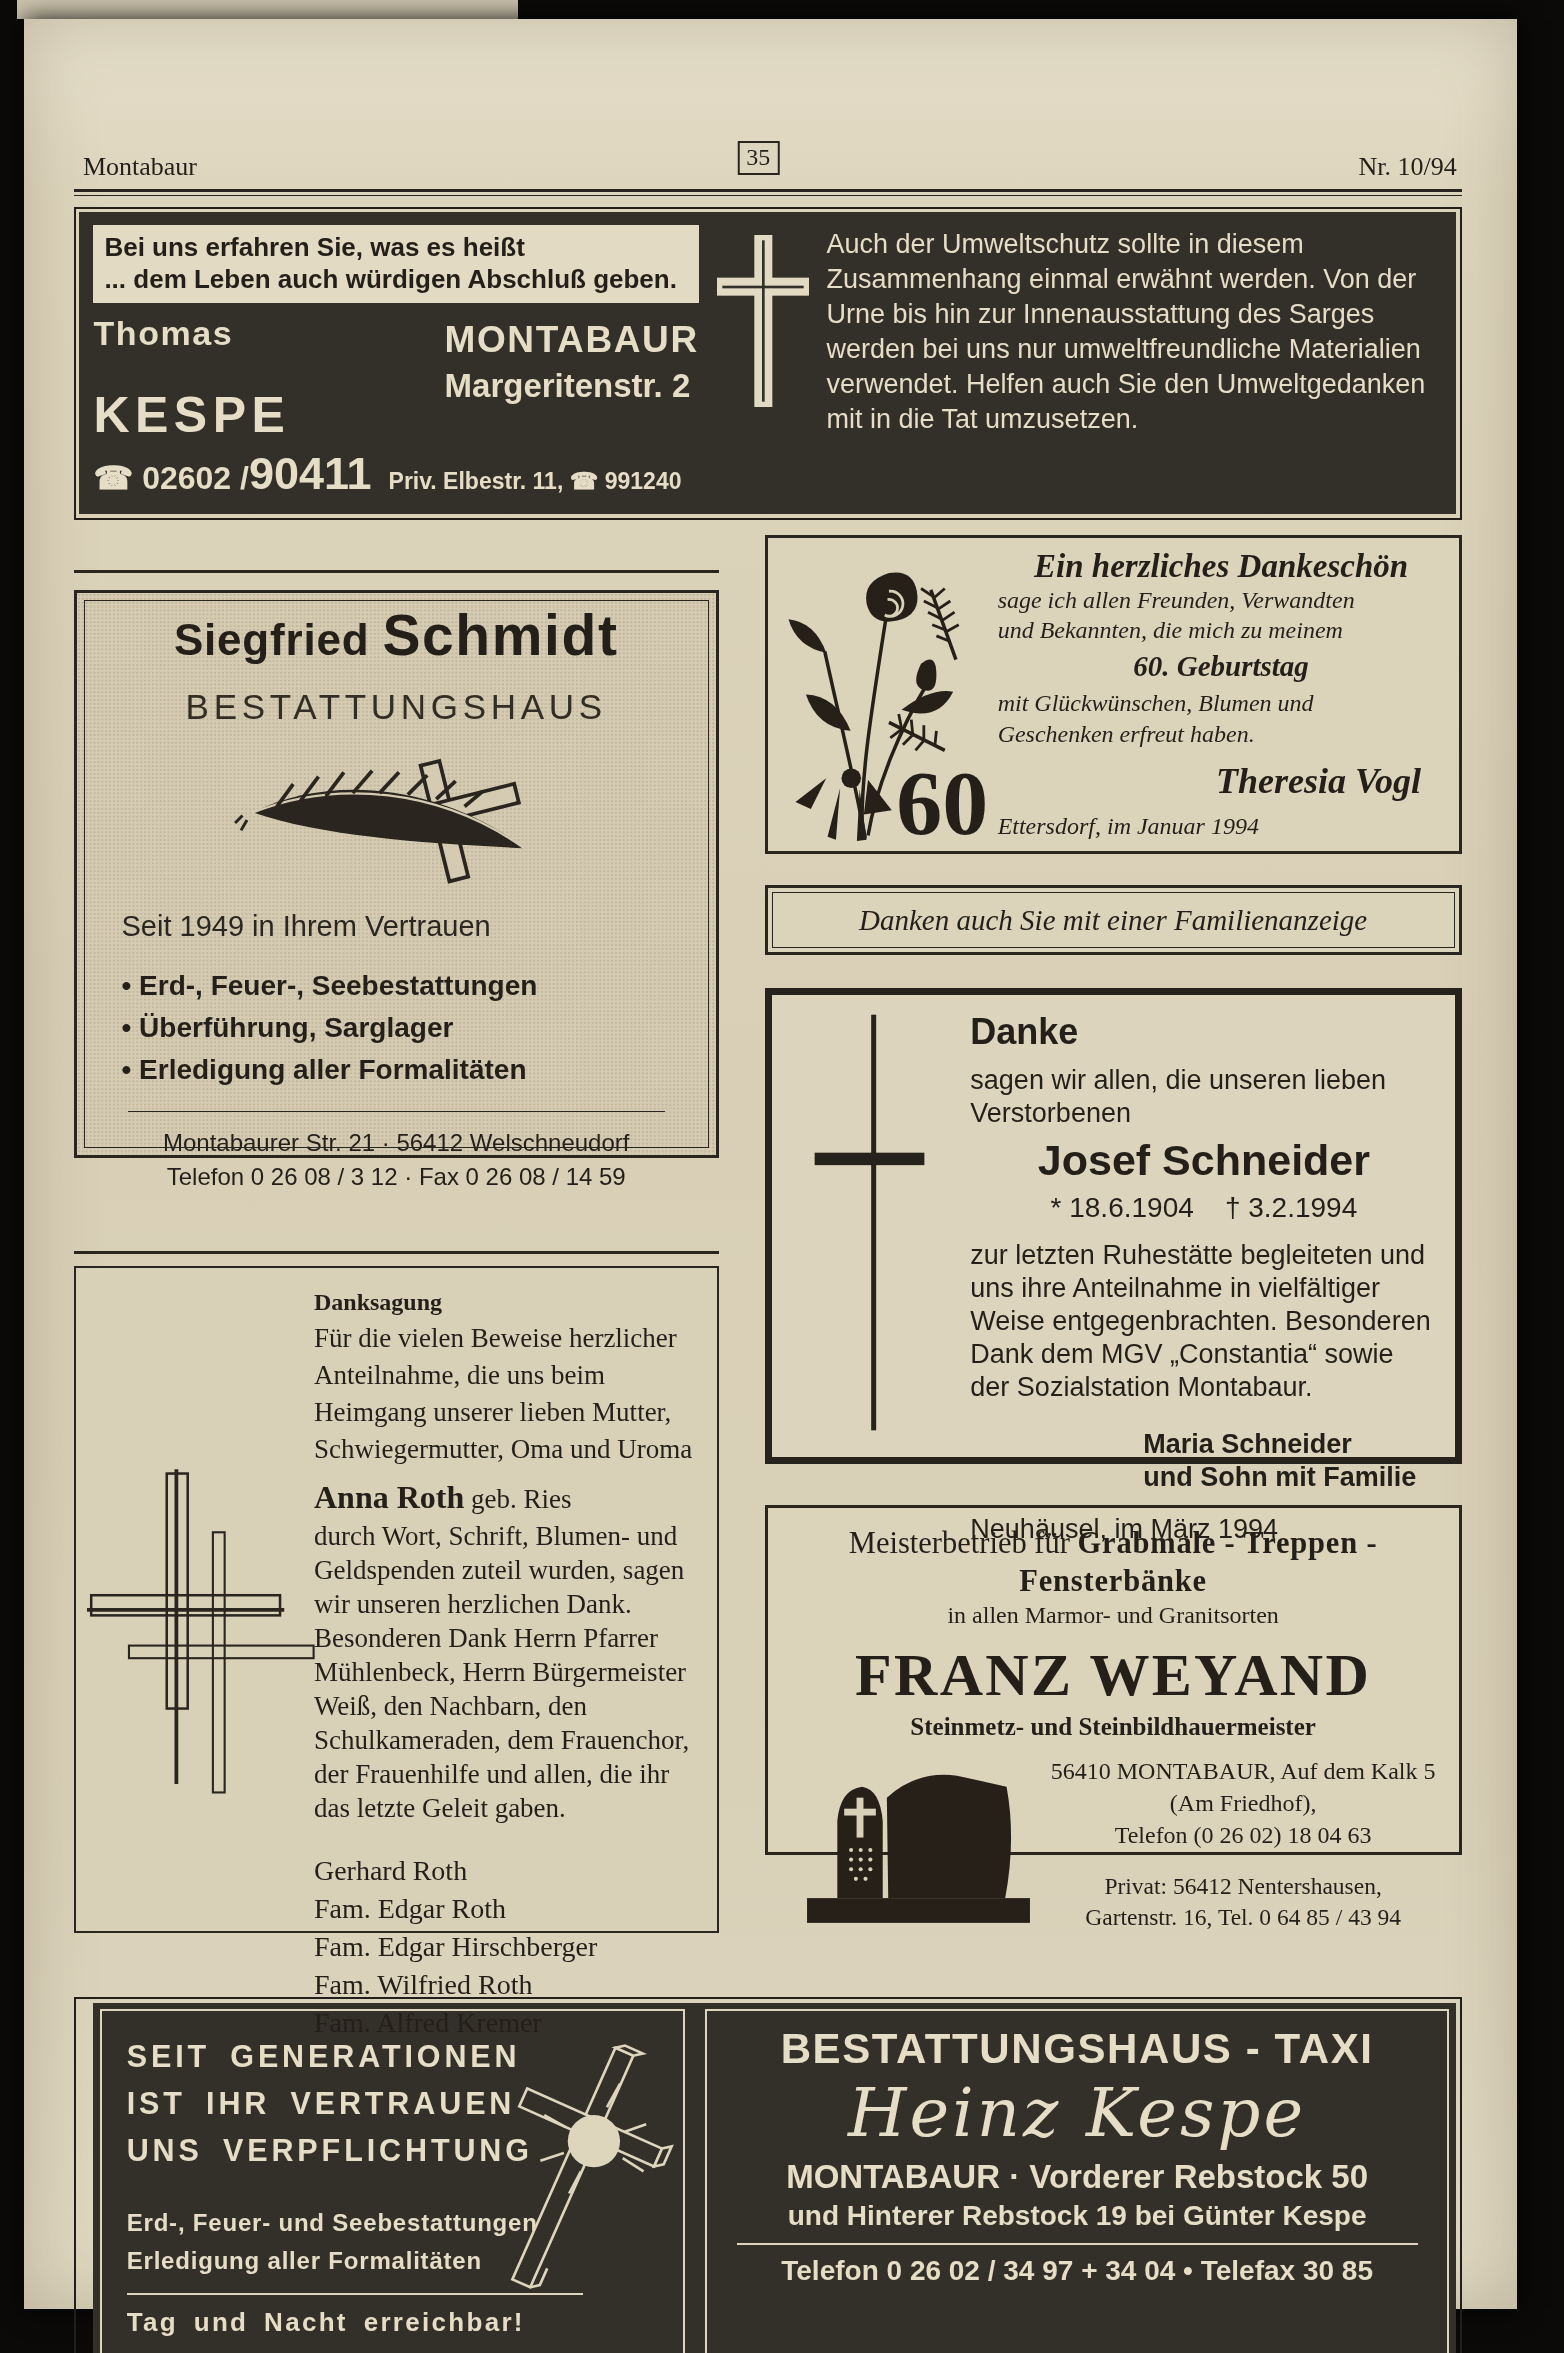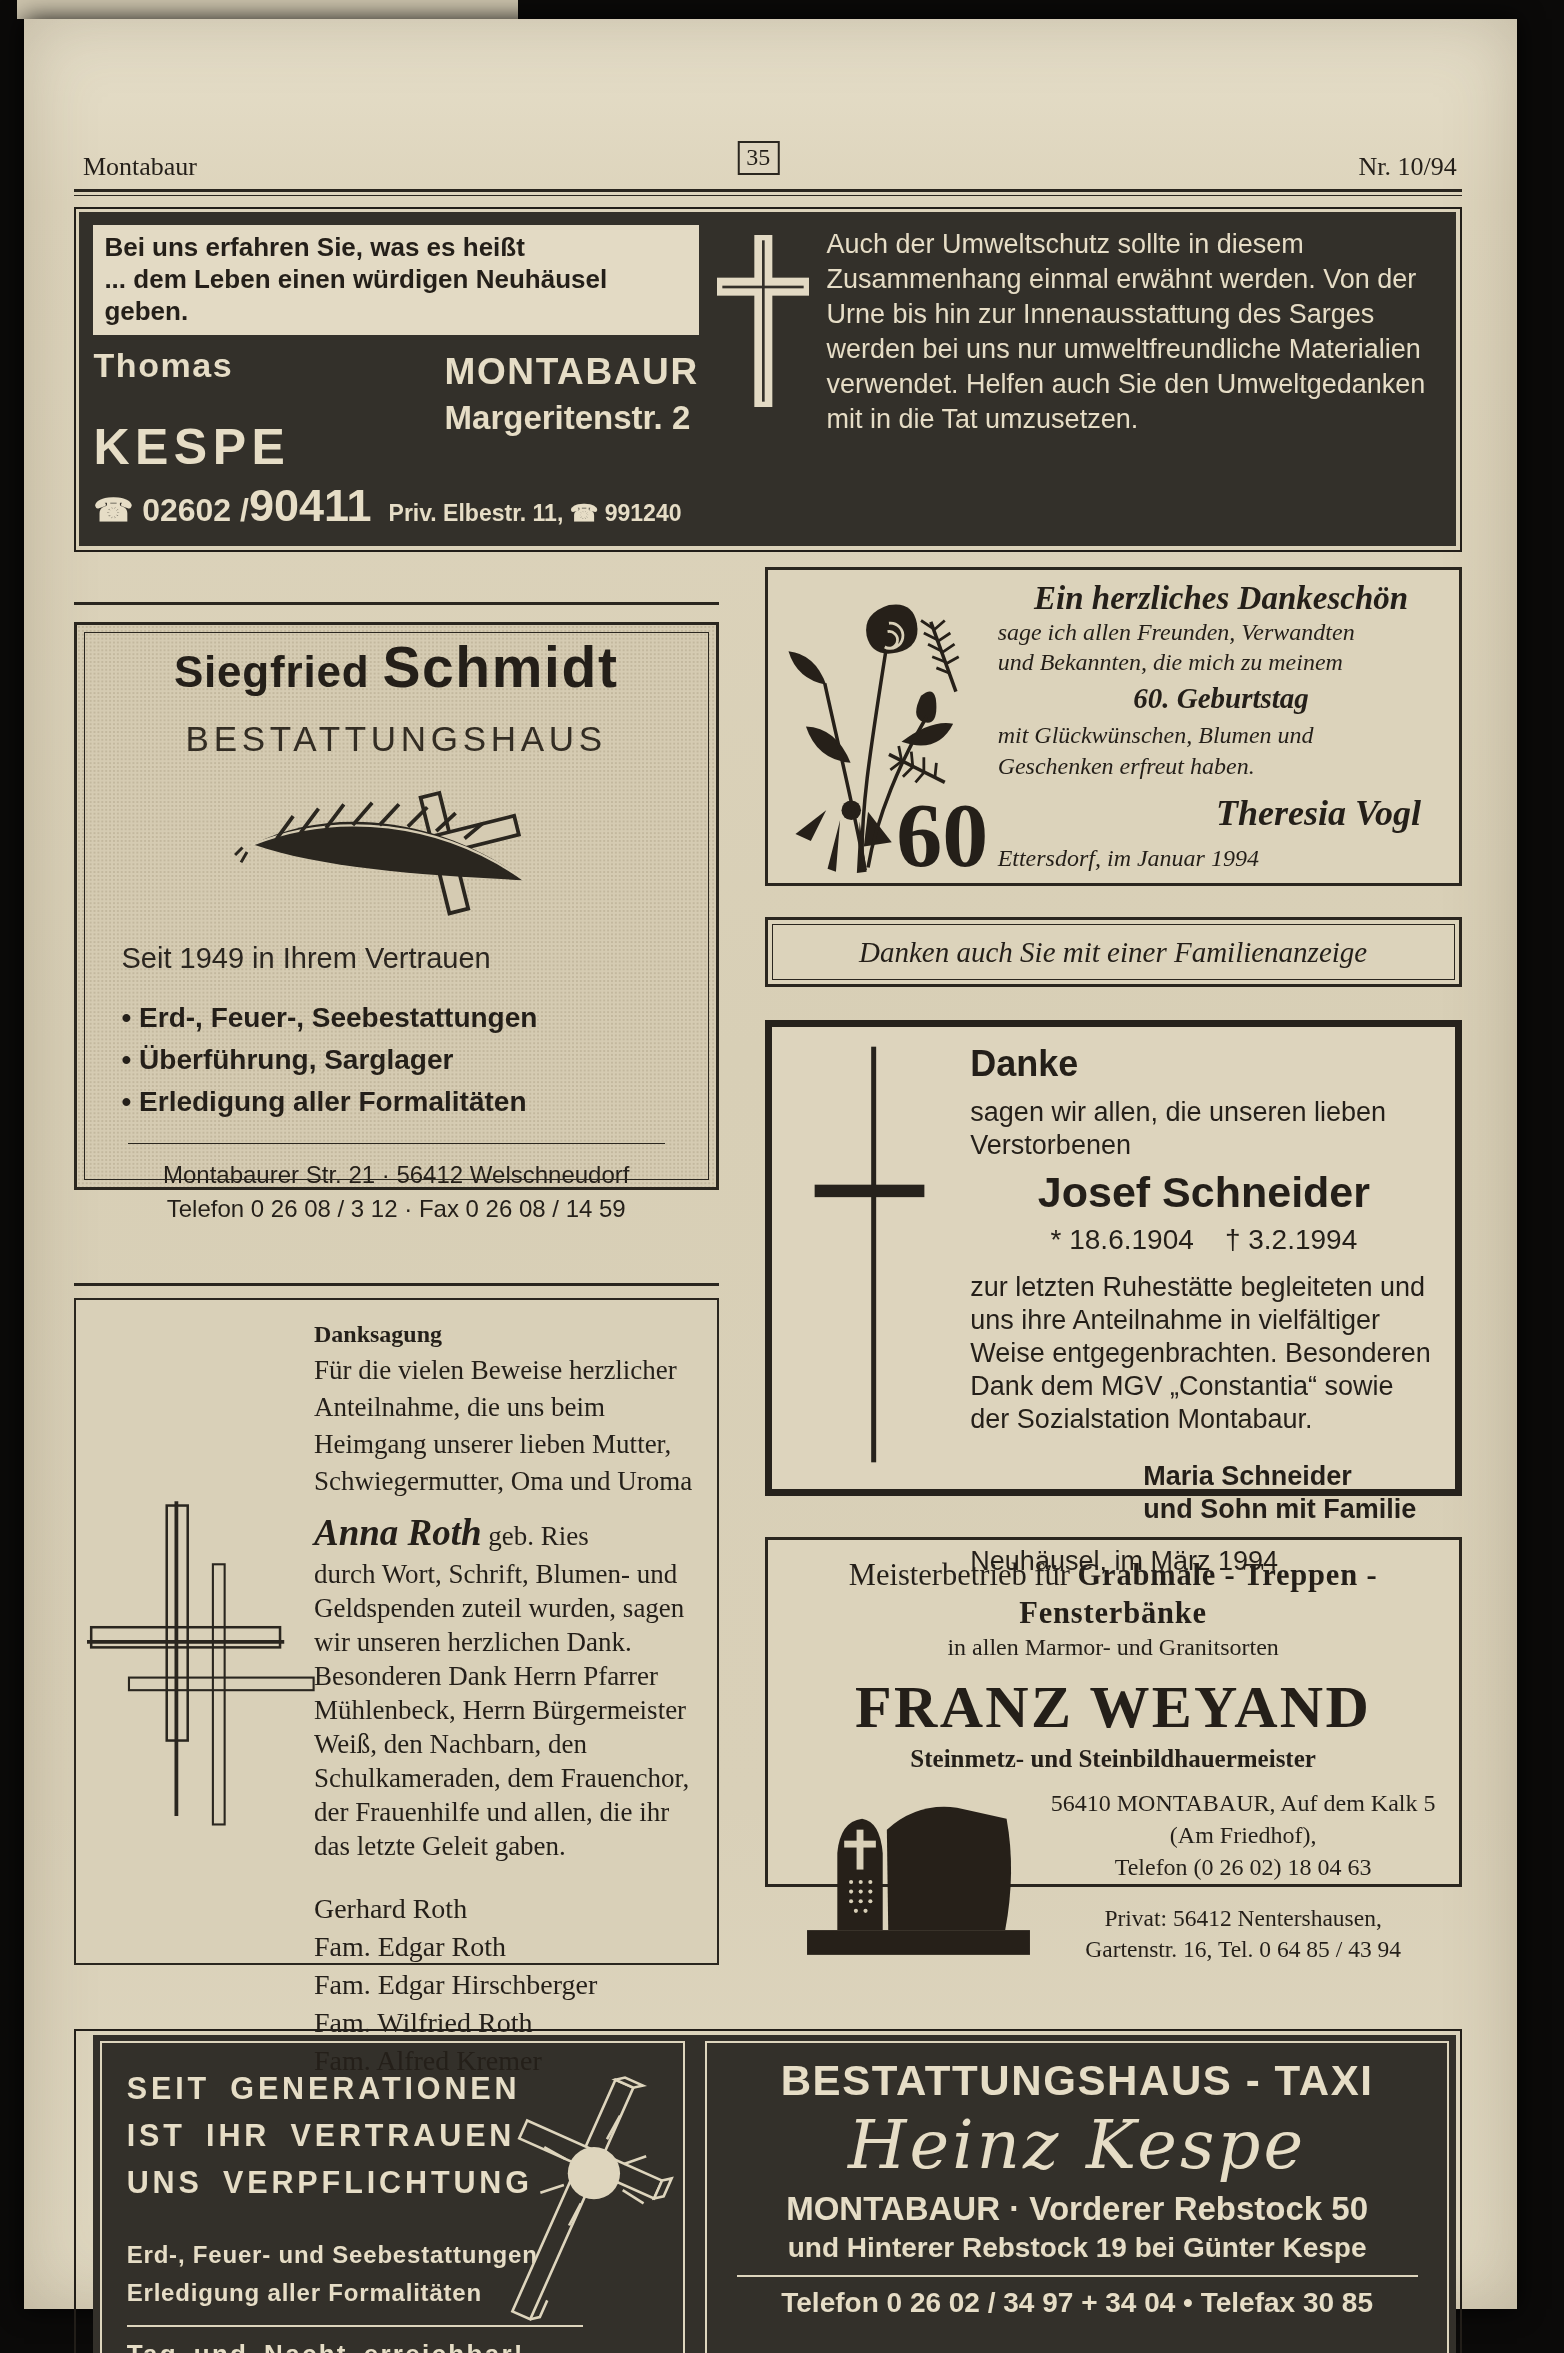--- a/index.html
+++ b/index.html
@@ -67,21 +67,21 @@
   .sch-div { width:84%; margin:20.3px auto 0; border-top:1.6px solid #2a261f; }
   .sch-addr { font-size:24px; margin-top:14px; line-height:34px; }
 
   
   .roth { margin-top:12.5px; height:667px; border:2.3px solid #2a261f; background:#d9d0b8; display:flex; padding:20.3px 15.6px 15.6px 11px; }
   .roth-art { width:37%; padding-top:70px; }
   .roth-text { width:63%; font-family:"Liberation Serif",serif; }
   .roth-title { font-size:24px; font-weight:bold; }
   .roth-intro { font-size:27px; line-height:37px; margin-top:4.7px; }
   .roth-nameline { margin-top:11px; }
-  .roth-name { font-size:37px; font-weight:bold;font-style:italic; }
+  .roth-name { font-size:32px; font-weight:bold; }
   .roth-geb { font-size:27px; }
   .roth-body { font-size:27px; line-height:34px; margin-top:3.1px; }
   .roth-names { list-style:none; margin-top:27px; }
   .roth-names li { font-size:28px; line-height:38px; }
 
   
   .vogl { margin-top:15.6px; height:319px; border:3.1px solid #2a261f; background:#dcd3bb; display:flex; padding:9.4px 14px 7.8px 9.4px;
           font-family:"Liberation Serif",serif; }
   .vogl-left { width:30%; position:relative; }
   .vogl-sixty { position:absolute; right:-11px; bottom:1.6px; font-size:92px; font-weight:bold; line-height:78px; }
@@ -152,21 +152,21 @@
       <span class="page-badge">35</span>
       <span class="mast-right">Nr. 10/94</span>
     </div>
     <div class="mast-rule"></div>
 
     <div class="black-wrap">
       <div class="black-ad topad">
         <div class="topad-left">
           <div class="slogan-box">
             <div>Bei uns erfahren Sie, was es heißt</div>
-            <div>... dem Leben einen würdigen Neuhäusel geben.</div>
+            <div>... dem Leben auch würdigen Abschluß geben.</div>
           </div>
           <div class="names-row">
             <div>
               <div class="tk-first">Thomas</div>
               <div class="tk-last">KESPE</div>
             </div>
             <div style="text-align:left; padding-top:4.7px;">
               <div class="tk-city">MONTABAUR</div>
               <div class="tk-street">Margeritenstr. 2</div>
             </div>

